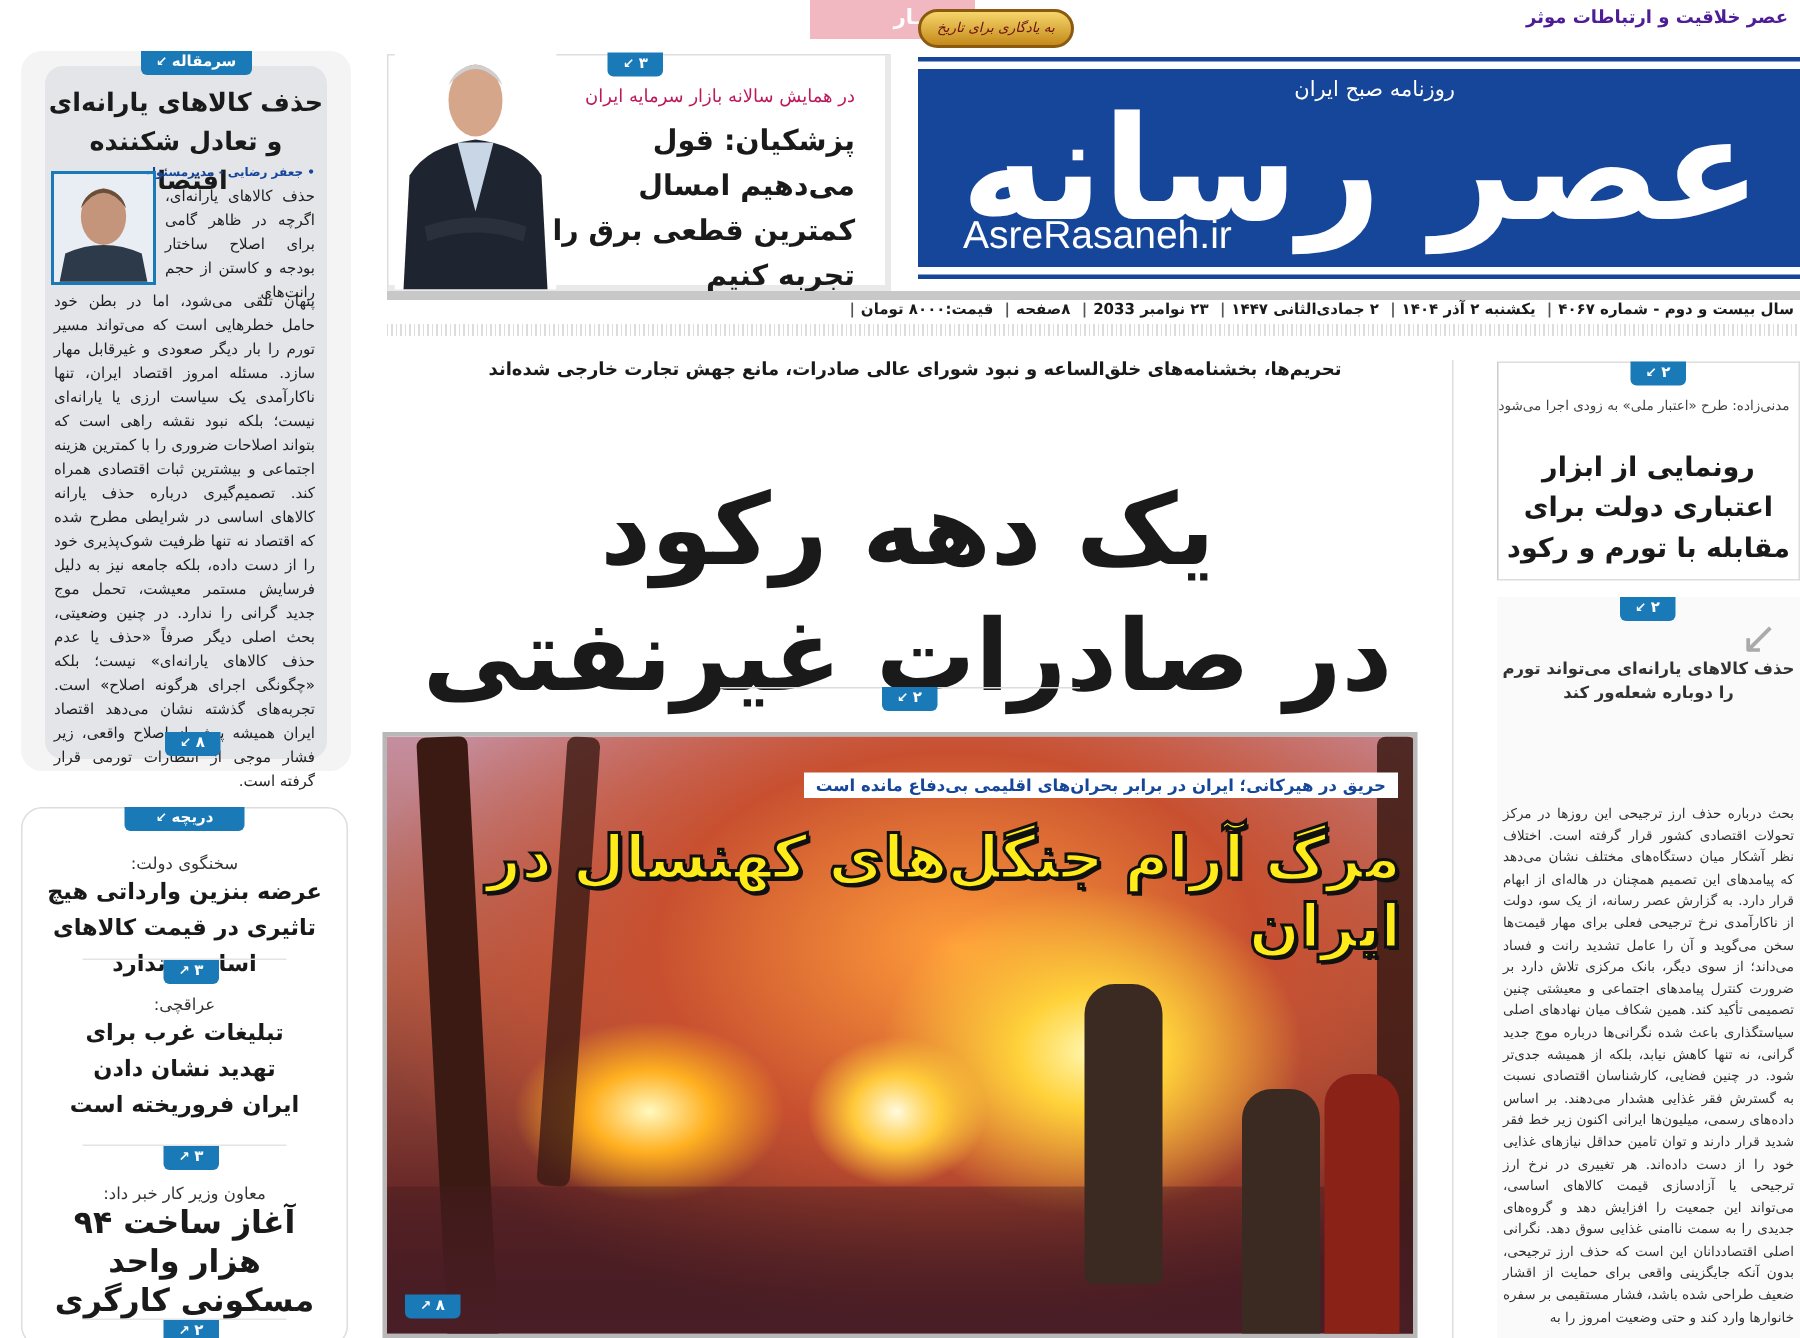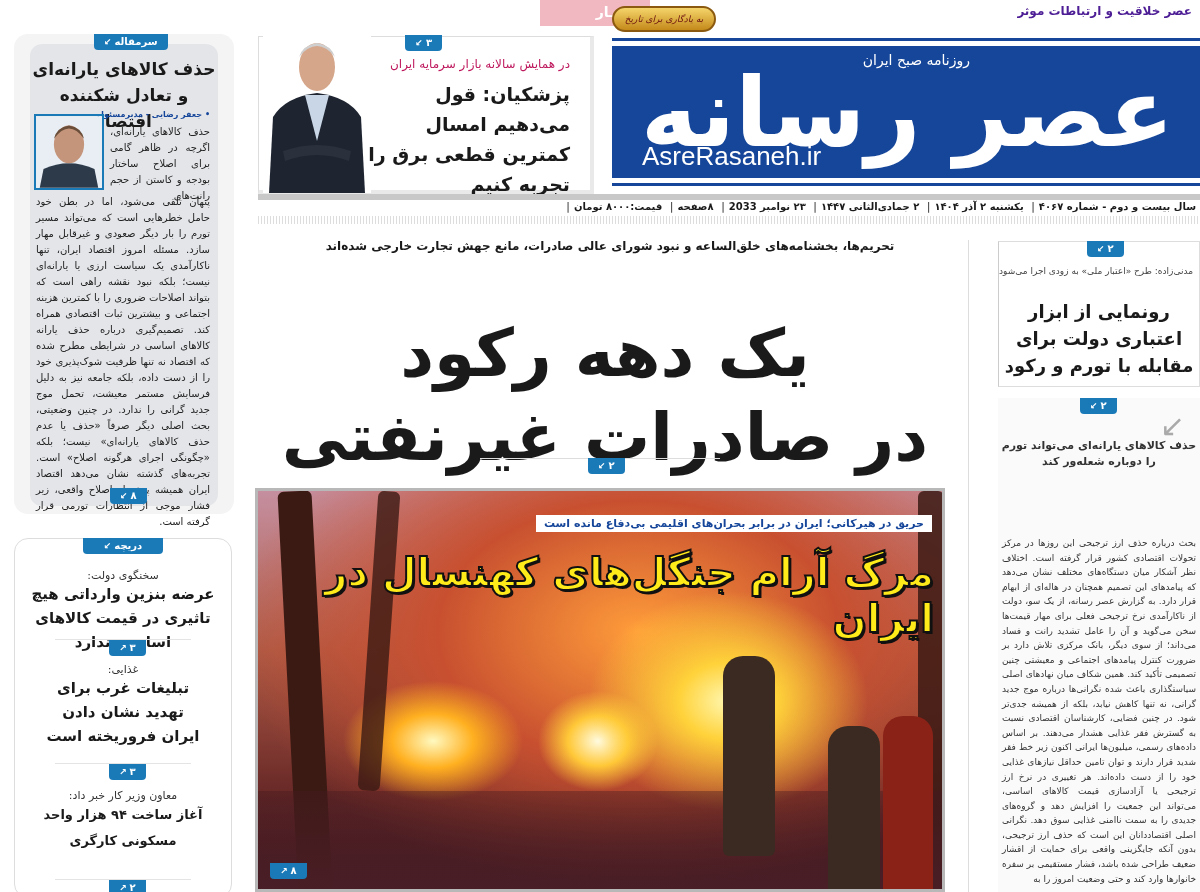--- a/index.html
+++ b/index.html
@@ -152,29 +152,29 @@
   <span class="badge" id="window-badge"><span>دریچه</span><span class="arr">↙</span></span>
 
   <div class="win-item" style="top:30px;">
     <div class="win-kicker">سخنگوی دولت:</div>
     <div class="win-title" style="padding:0 14px;">عرضه بنزین وارداتی هیچ تاثیری در قیمت کالاهای اساسی ندارد</div>
   </div>
   <div class="win-sep" style="top:100px;"></div>
   <span class="badge win-badge" style="top:101px;"><span>۳</span><span class="arr">↗</span></span>
 
   <div class="win-item" style="top:124px;">
-    <div class="win-kicker">غذایی:</div>
+    <div class="win-kicker">عراقچی:</div>
     <div class="win-title" style="padding:0 28px;">تبلیغات غرب برای تهدید نشان دادن ایران فروریخته است</div>
   </div>
   <div class="win-sep" style="top:224px;"></div>
   <span class="badge win-badge" style="top:225px;"><span>۳</span><span class="arr">↗</span></span>
 
   <div class="win-item" style="top:250px;">
     <div class="win-kicker">معاون وزیر کار خبر داد:</div>
-    <div class="win-title" style="font-size:13px; line-height:26px; padding:0 14px;">آغاز ساخت ۹۴ هزار واحد مسکونی کارگری</div>
+    <div class="win-title" style="font-size:21px; line-height:26px; padding:0 14px;">آغاز ساخت ۹۴ هزار واحد مسکونی کارگری</div>
   </div>
   <div class="win-sep" style="top:340px;"></div>
   <span class="badge win-badge" style="top:341px;"><span>۲</span><span class="arr">↗</span></span>
 </div>
 
 <div class="abs" id="main-kicker">تحریم‌ها، بخشنامه‌های خلق‌الساعه و نبود شورای عالی صادرات، مانع جهش تجارت خارجی شده‌اند</div>
 <div class="abs" id="main-title">
   <div>یک دهه رکود</div>
   <div>در صادرات غیرنفتی</div>
 </div>

